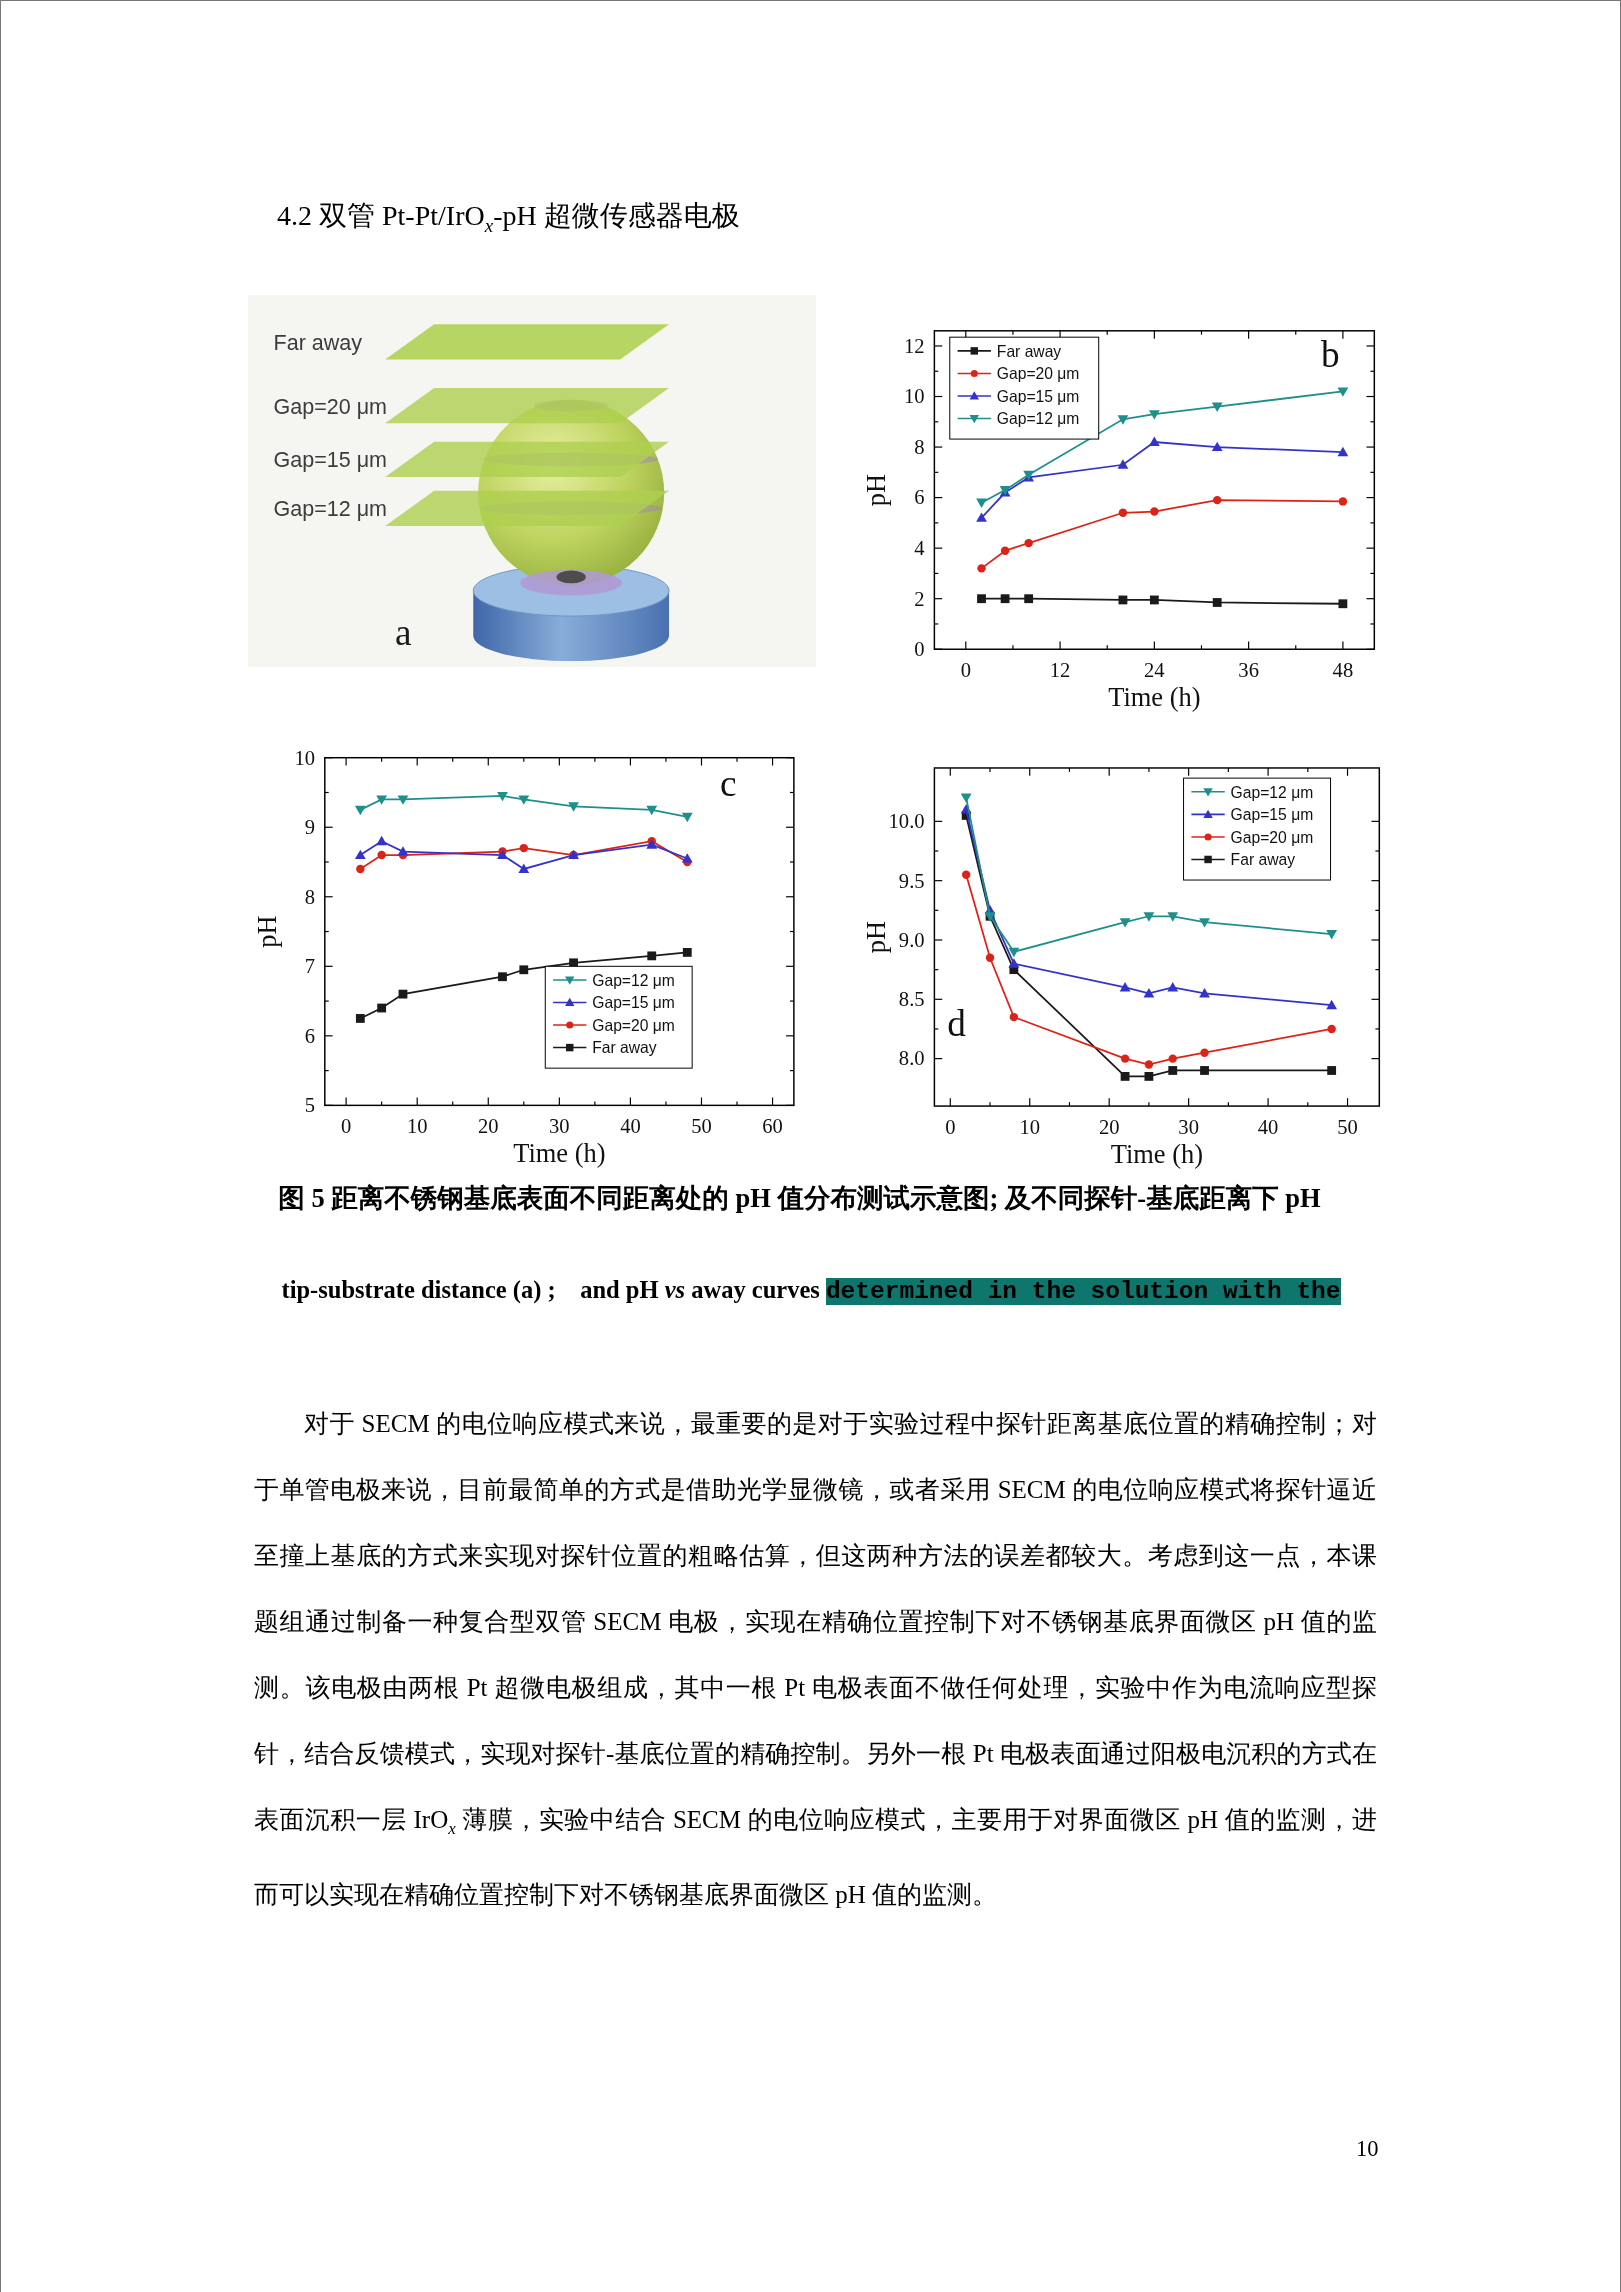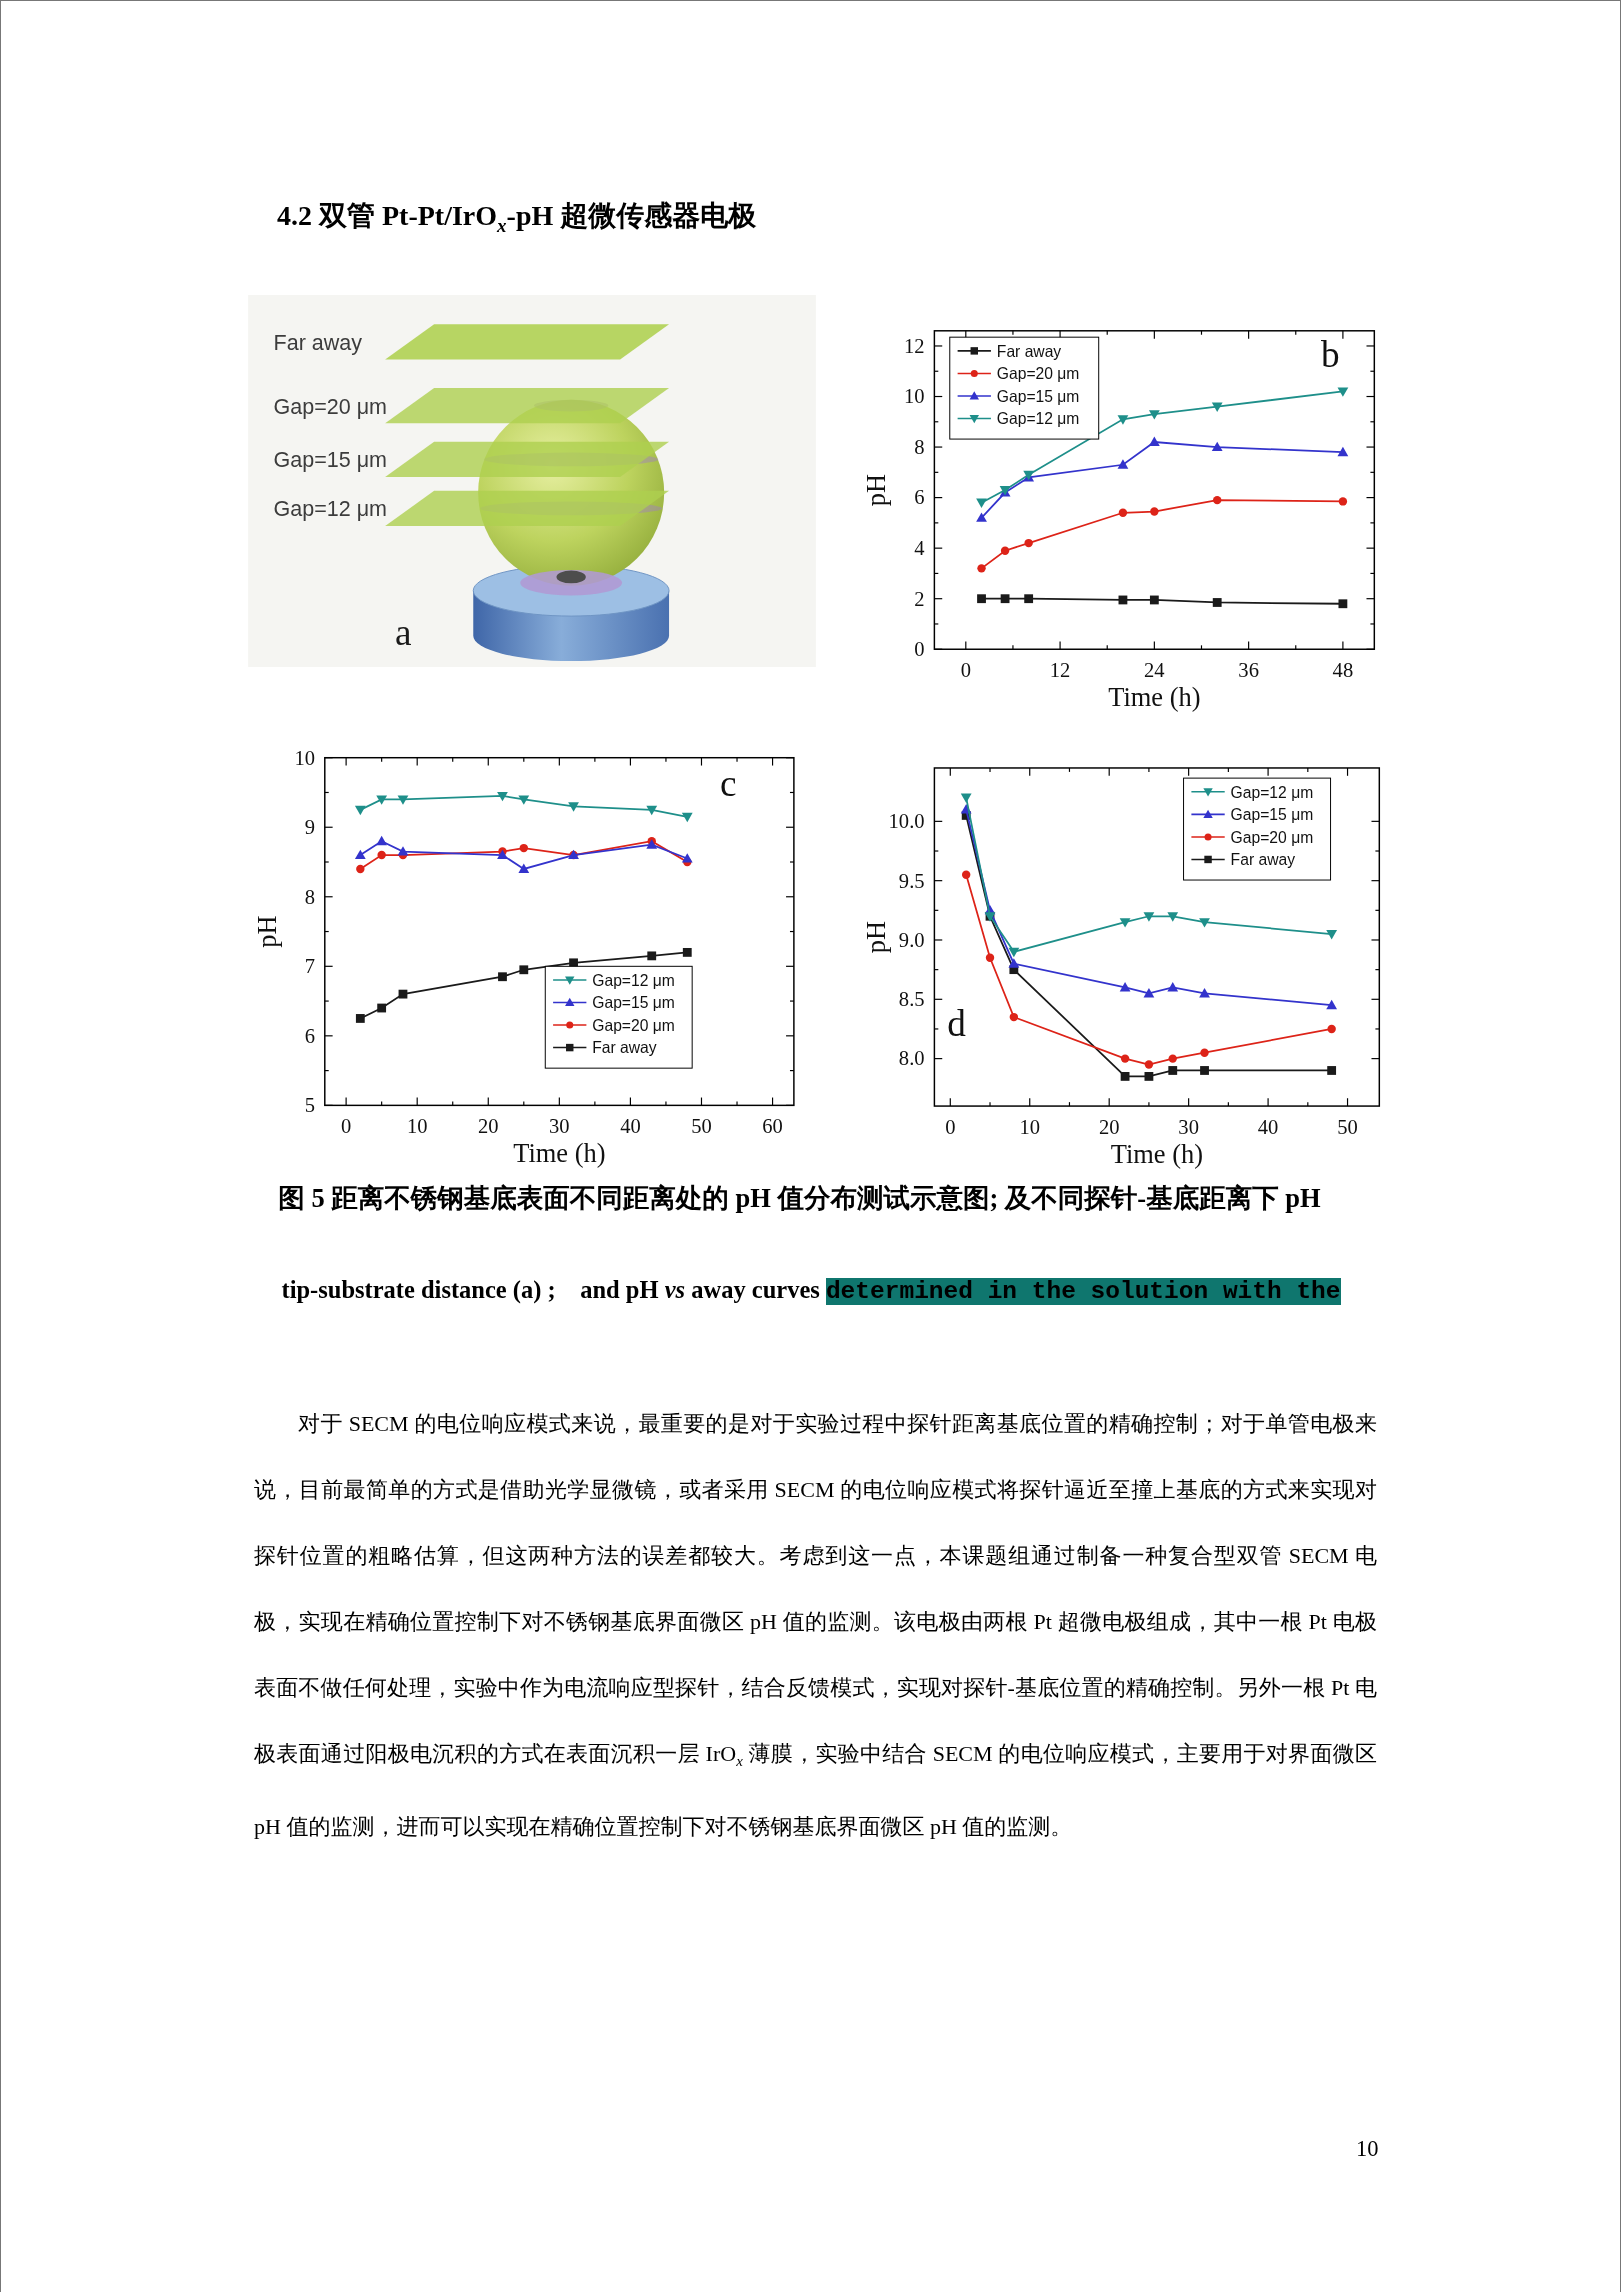--- a/index.html
+++ b/index.html
@@ -9,21 +9,21 @@
     width: 1621px; height: 2293px;
     margin: 0 auto;
     background: #ffffff;
     border: 1px solid #777;
     font-family: "Liberation Serif", "DejaVu Serif", serif;
     color: #000;
     overflow: hidden;
   }
   .section-title {
     position: absolute; left: 276px; top: 196px;
-    font-size: 28px; font-weight: bold;
+    font-size: 28px; font-weight: normal;
   }
   .sub { vertical-align: sub; font-size: 0.68em; }
   .it { font-style: italic; }
   .hl { background: #0f766e; font-family: Liberation Mono, monospace; }
 
   .panel-a { position: absolute; left: 247px; top: 294px; width: 568px; height: 372px; }
   .chart { position: absolute; }
   .chart-b { left: 855px; top: 316px; width: 534px; height: 397px; }
   .chart-c { left: 245px; top: 743px; width: 564px; height: 426px; }
   .chart-d { left: 855px; top: 753px; width: 539px; height: 417px; }
@@ -31,21 +31,21 @@
   .caption-zh {
     position: absolute; left: 184px; top: 1174px; width: 1229px;
     text-align: center; font-weight: bold; font-size: 26.5px; line-height: 46px;
   }
   .caption-en {
     position: absolute; left: 225px; top: 1266px; width: 1170px;
     text-align: center; font-weight: bold; font-size: 24.5px; line-height: 46px;
   }
   .body-text {
     position: absolute; left: 253px; top: 1390px; width: 1123px;
-    font-size: 22px; line-height: 66px;
+    font-size: 25px; line-height: 66px;
     text-align: justify; text-indent: 2em;
   }
   .page-number {
     position: absolute; left: 1355px; top: 2135px;
     font-size: 22.5px;
   }
   svg text { user-select: none; }
 </style>
 </head>
 <body>

